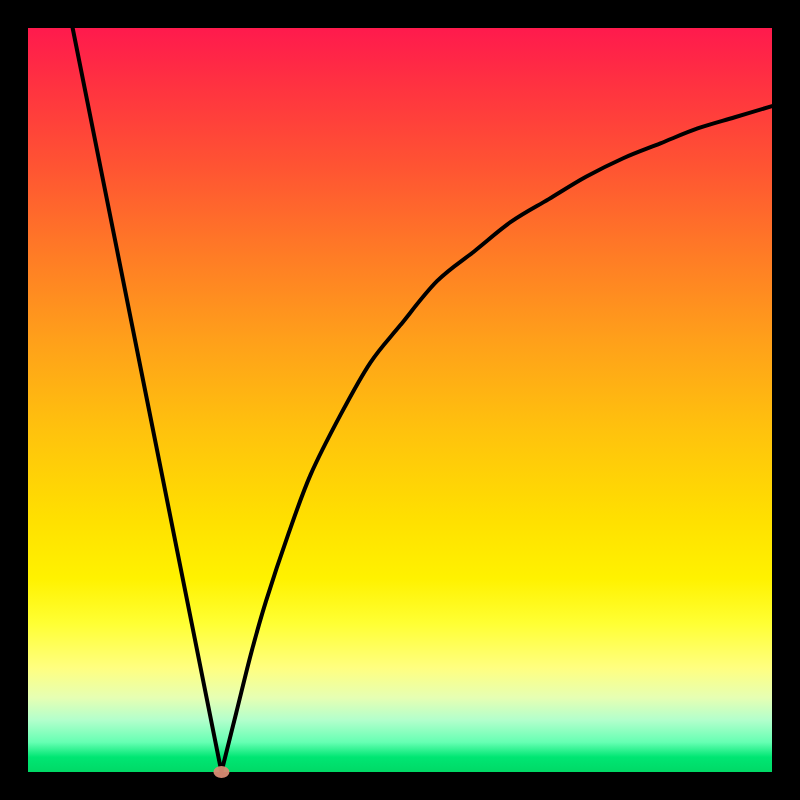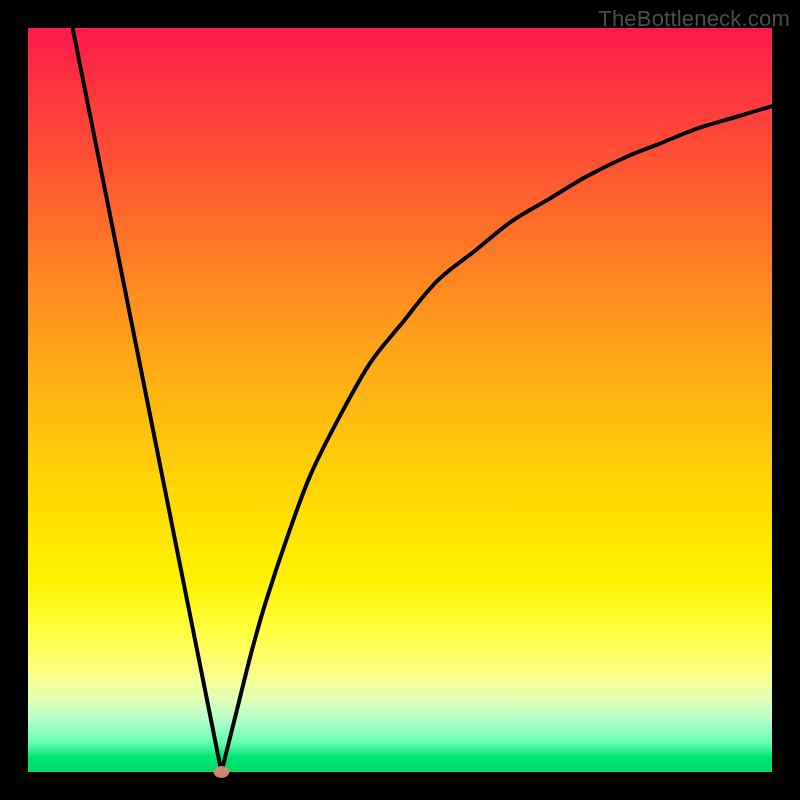--- a/index.html
+++ b/index.html
@@ -60,20 +60,19 @@
   }
   .min-dot {
     fill: #d88b73;
     opacity: 0.95;
   }
 </style>
 </head>
 <body>
 
 <div class="chart-container">
-  <div class="watermark">TheBottleneck.com</div>
   <div class="plot-area">
     <svg class="curve" viewBox="0 0 744 744" preserveAspectRatio="none">
       <path d="M 44.64 0.00 L 59.52 74.40 L 74.40 148.80 L 89.28 223.20 L 104.16 297.60 L 119.04 372.00 L 133.92 446.40 L 148.80 520.80 L 163.68 595.20 L 178.56 669.60 L 193.44 744.00 C 195.92 734.08, 203.36 704.32, 208.32 684.48 C 213.28 664.64, 218.24 643.56, 223.20 624.96 C 228.16 606.36, 231.88 592.72, 238.08 572.88 C 244.28 553.04, 252.96 527.00, 260.40 505.92 C 267.84 484.84, 274.04 466.24, 282.72 446.40 C 291.40 426.56, 302.56 405.48, 312.48 386.88 C 322.40 368.28, 332.32 349.68, 342.24 334.80 C 352.16 319.92, 360.84 311.24, 372.00 297.60 C 383.16 283.96, 396.80 265.36, 409.20 252.96 C 421.60 240.56, 434.00 233.12, 446.40 223.20 C 458.80 213.28, 471.20 202.12, 483.60 193.44 C 496.00 184.76, 508.40 178.56, 520.80 171.12 C 533.20 163.68, 545.60 155.62, 558.00 148.80 C 570.40 141.98, 582.80 135.78, 595.20 130.20 C 607.60 124.62, 620.00 120.28, 632.40 115.32 C 644.80 110.36, 657.20 104.78, 669.60 100.44 C 682.00 96.10, 694.40 93.00, 706.80 89.28 C 719.20 85.56, 737.80 79.98, 744.00 78.12" fill="none" stroke="#000000" stroke-width="4" stroke-linecap="round" stroke-linejoin="round"></path>
       <ellipse class="min-dot" cx="193.44" cy="744.00" rx="8" ry="6" fill="#d88b73"></ellipse>
     </svg>
   </div>
 </div>
 
 </body></html>

